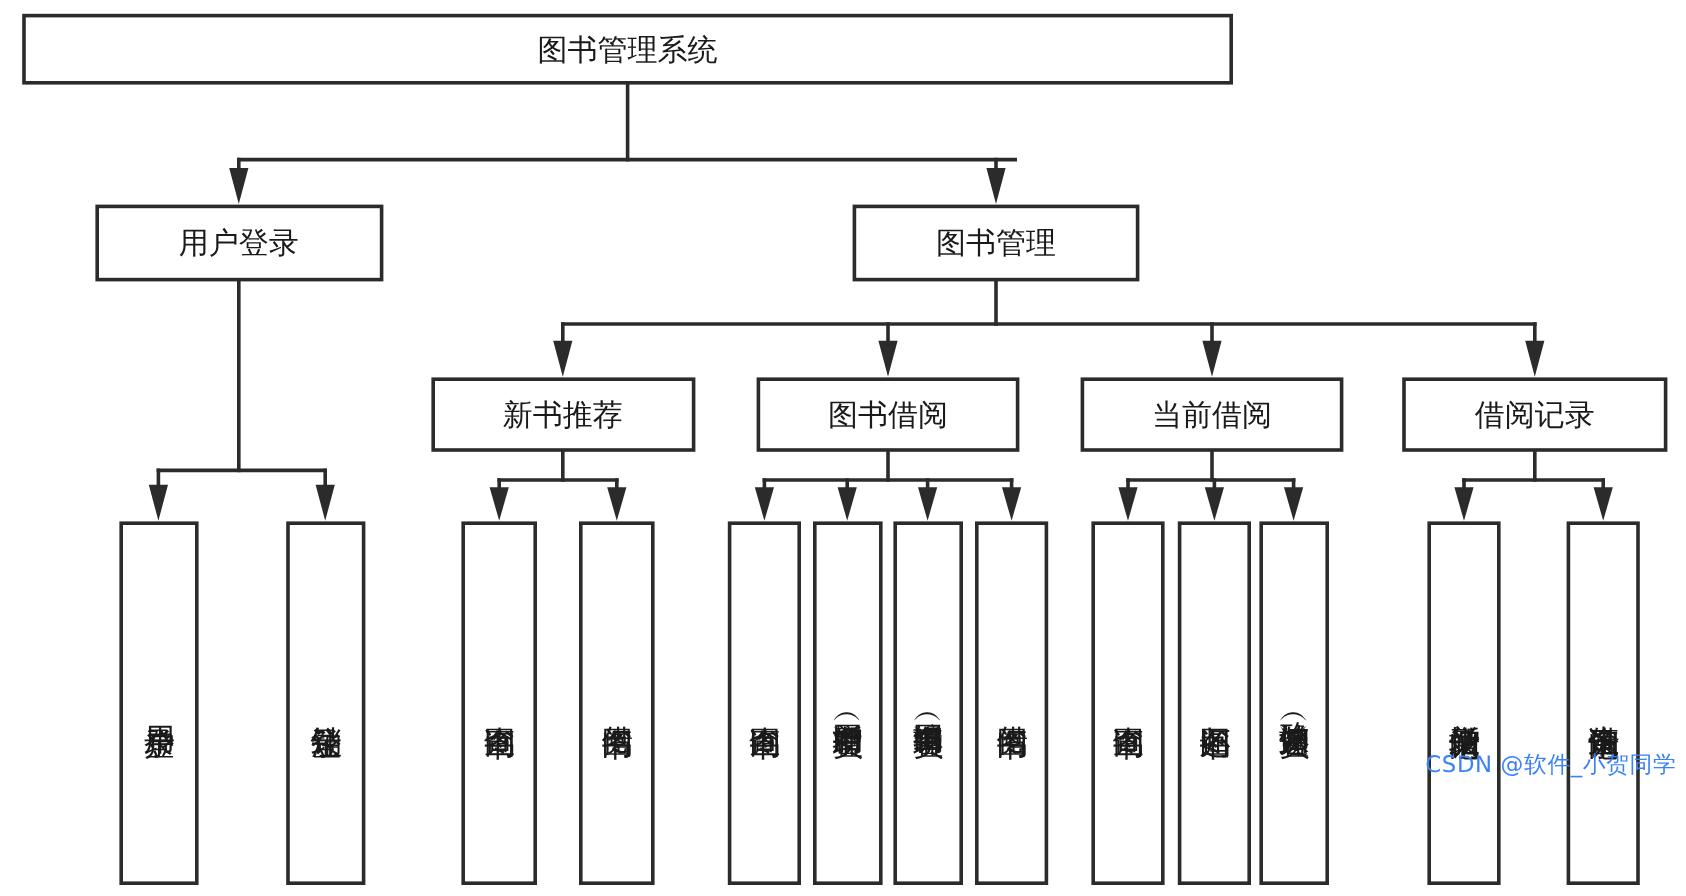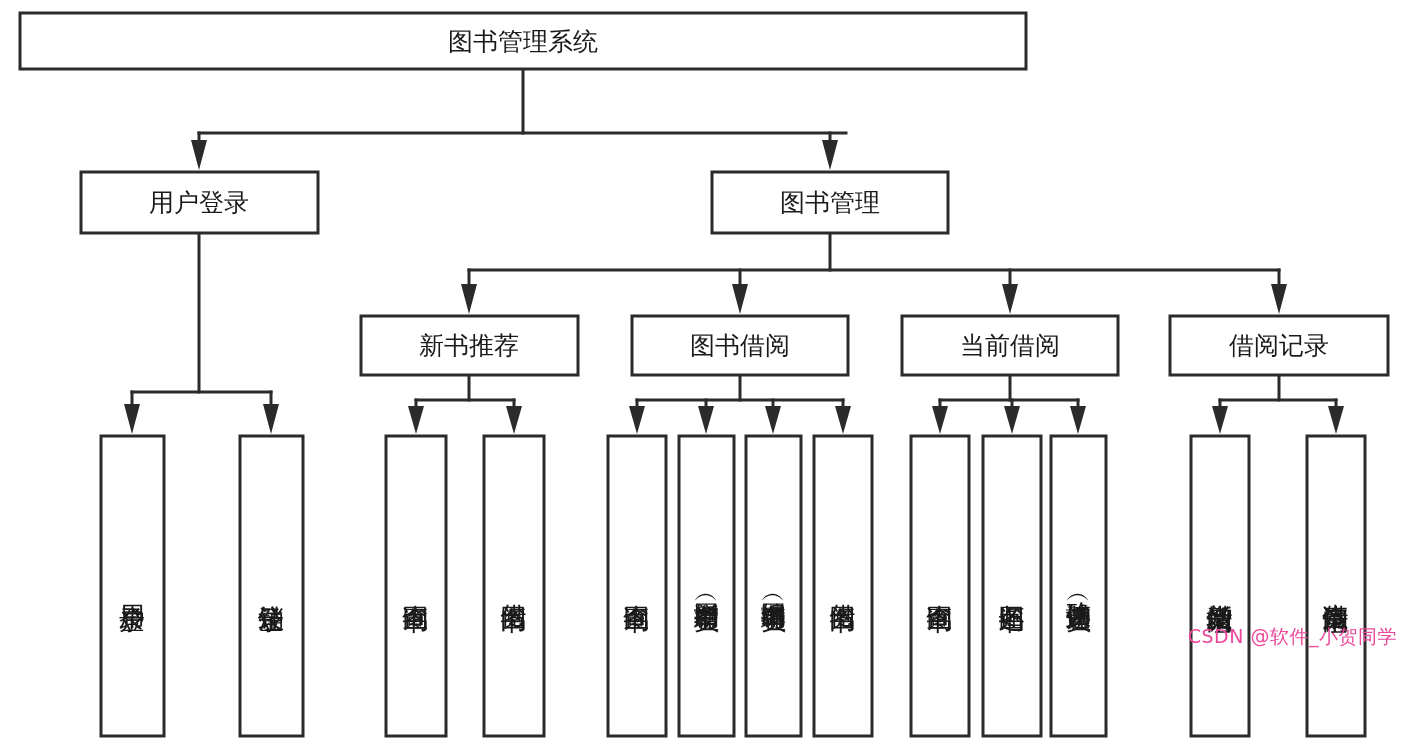--- a/index.html
+++ b/index.html
@@ -60,21 +60,21 @@
     white-space: nowrap;
     text-align: center;
     pointer-events: none;
   }
   #watermark {
     position: absolute;
     right: 8px;
     bottom: 6px;
     font-family: "DejaVu Sans", "Liberation Sans", sans-serif;
     font-size: 19px;
-    color: #ec4899;
+    color: #3b82f6;
     letter-spacing: 0.5px;
     white-space: nowrap;
   }
 </style>
 </head>
 <body>
 
 <div id="diagram-root">
 
   <svg id="tree-svg" viewBox="0 0 1405 747">

